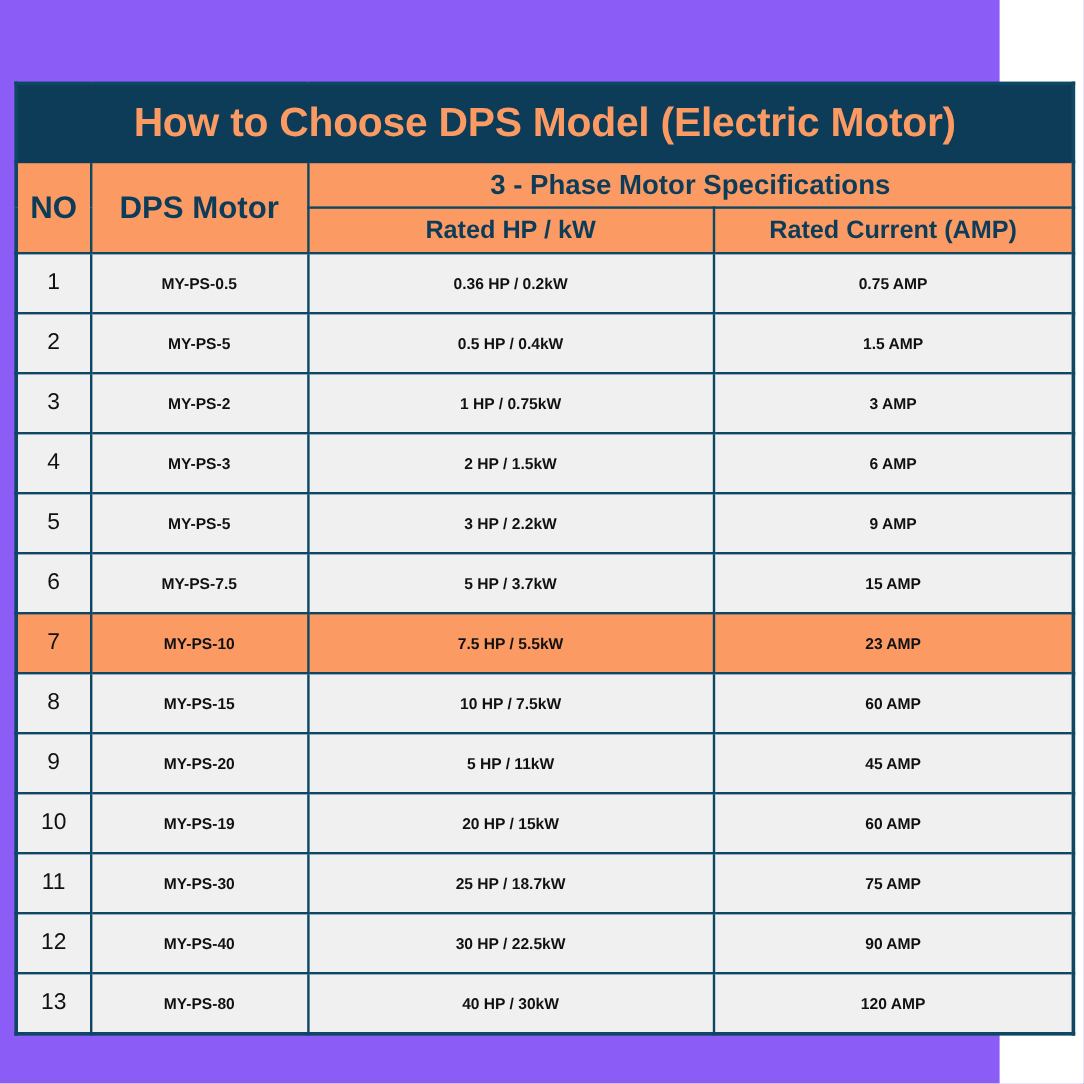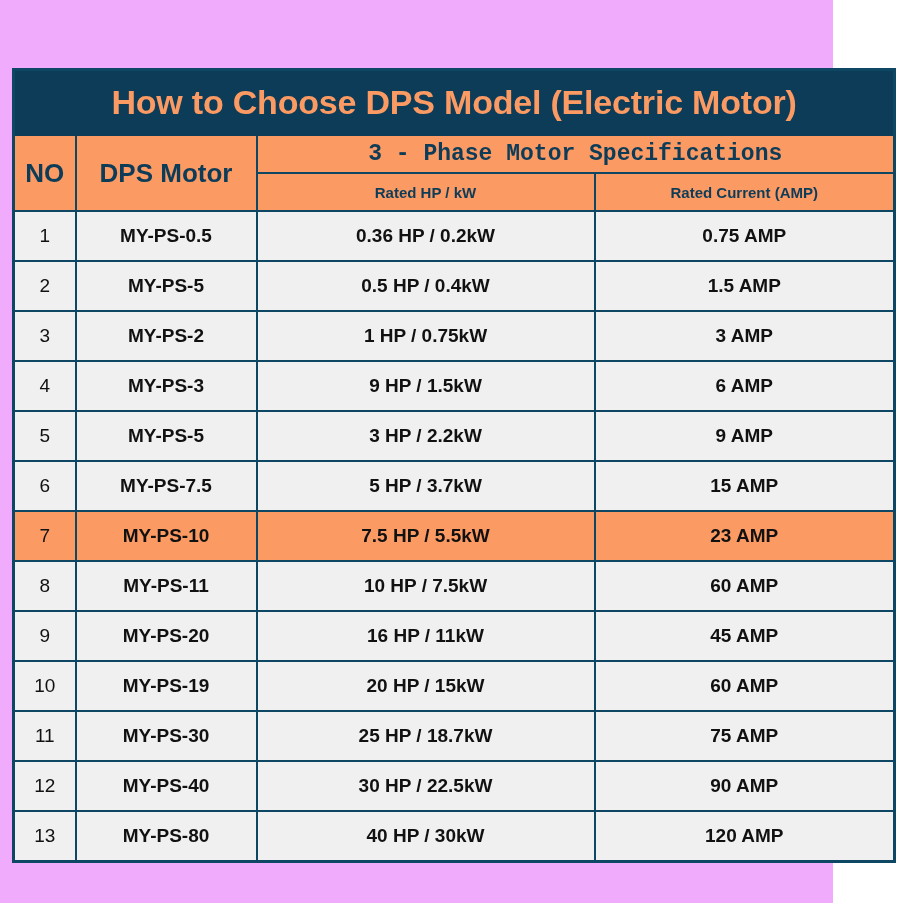--- a/index.html
+++ b/index.html
@@ -12,21 +12,21 @@
   }
   body {
     font-family: "Liberation Sans", sans-serif;
     -webkit-font-smoothing: antialiased;
   }
 
   #sheet {
     position: relative;
     width: 833px;
     height: 903px;
-    background: #f0abfc;
+    background: #8b5cf6;
   }
 
   #spec-table-wrap {
     position: absolute;
     left: 12px;
     top: 68px;
     width: 881px;
   }
 
   table.spec-table {
@@ -62,34 +62,33 @@
     font-weight: bold;
     text-align: center;
   }
   .hdr-no, .hdr-model {
     font-size: 26px;
     height: 72px;
   }
   .hdr-span {
     font-size: 23px;
     height: 36px;
-    font-family: Liberation Mono, monospace;
   }
   .hdr-sub {
-    font-size: 15px;
+    font-size: 21px;
     height: 36px;
   }
 
   
   tr.data-row td {
     background: #f0f0f0;
     color: #111111;
     height: 48px;
     text-align: center;
-    font-size: 19px;
+    font-size: 13px;
     font-weight: bold;
   }
   tr.data-row td.col-no {
     font-weight: normal;
     font-size: 19px;
   }
   tr.data-row.is-highlighted td {
     background: #fc9a63;
     color: #111111;
   }
@@ -142,21 +141,21 @@
           </tr>
           <tr class="data-row">
             <td class="col-no">3</td>
             <td class="col-model">MY-PS-2</td>
             <td class="col-hp">1 HP / 0.75kW</td>
             <td class="col-amp">3 AMP</td>
           </tr>
           <tr class="data-row">
             <td class="col-no">4</td>
             <td class="col-model">MY-PS-3</td>
-            <td class="col-hp">9 HP / 1.5kW</td>
+            <td class="col-hp">2 HP / 1.5kW</td>
             <td class="col-amp">6 AMP</td>
           </tr>
           <tr class="data-row">
             <td class="col-no">5</td>
             <td class="col-model">MY-PS-5</td>
             <td class="col-hp">3 HP / 2.2kW</td>
             <td class="col-amp">9 AMP</td>
           </tr>
           <tr class="data-row">
             <td class="col-no">6</td>
@@ -165,28 +164,28 @@
             <td class="col-amp">15 AMP</td>
           </tr>
           <tr class="data-row is-highlighted">
             <td class="col-no">7</td>
             <td class="col-model">MY-PS-10</td>
             <td class="col-hp">7.5 HP / 5.5kW</td>
             <td class="col-amp">23 AMP</td>
           </tr>
           <tr class="data-row">
             <td class="col-no">8</td>
-            <td class="col-model">MY-PS-11</td>
+            <td class="col-model">MY-PS-15</td>
             <td class="col-hp">10 HP / 7.5kW</td>
             <td class="col-amp">60 AMP</td>
           </tr>
           <tr class="data-row">
             <td class="col-no">9</td>
             <td class="col-model">MY-PS-20</td>
-            <td class="col-hp">16 HP / 11kW</td>
+            <td class="col-hp">5 HP / 11kW</td>
             <td class="col-amp">45 AMP</td>
           </tr>
           <tr class="data-row">
             <td class="col-no">10</td>
             <td class="col-model">MY-PS-19</td>
             <td class="col-hp">20 HP / 15kW</td>
             <td class="col-amp">60 AMP</td>
           </tr>
           <tr class="data-row">
             <td class="col-no">11</td>

